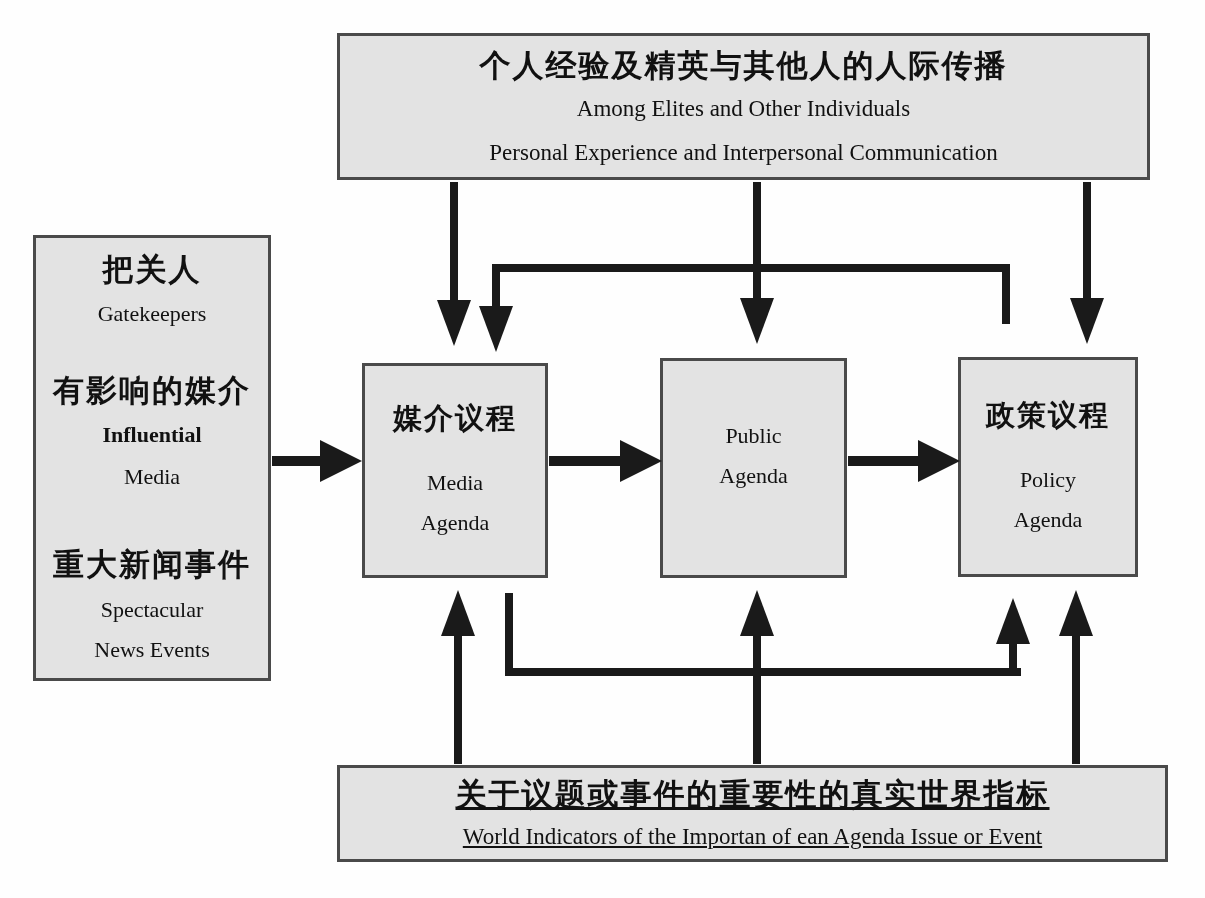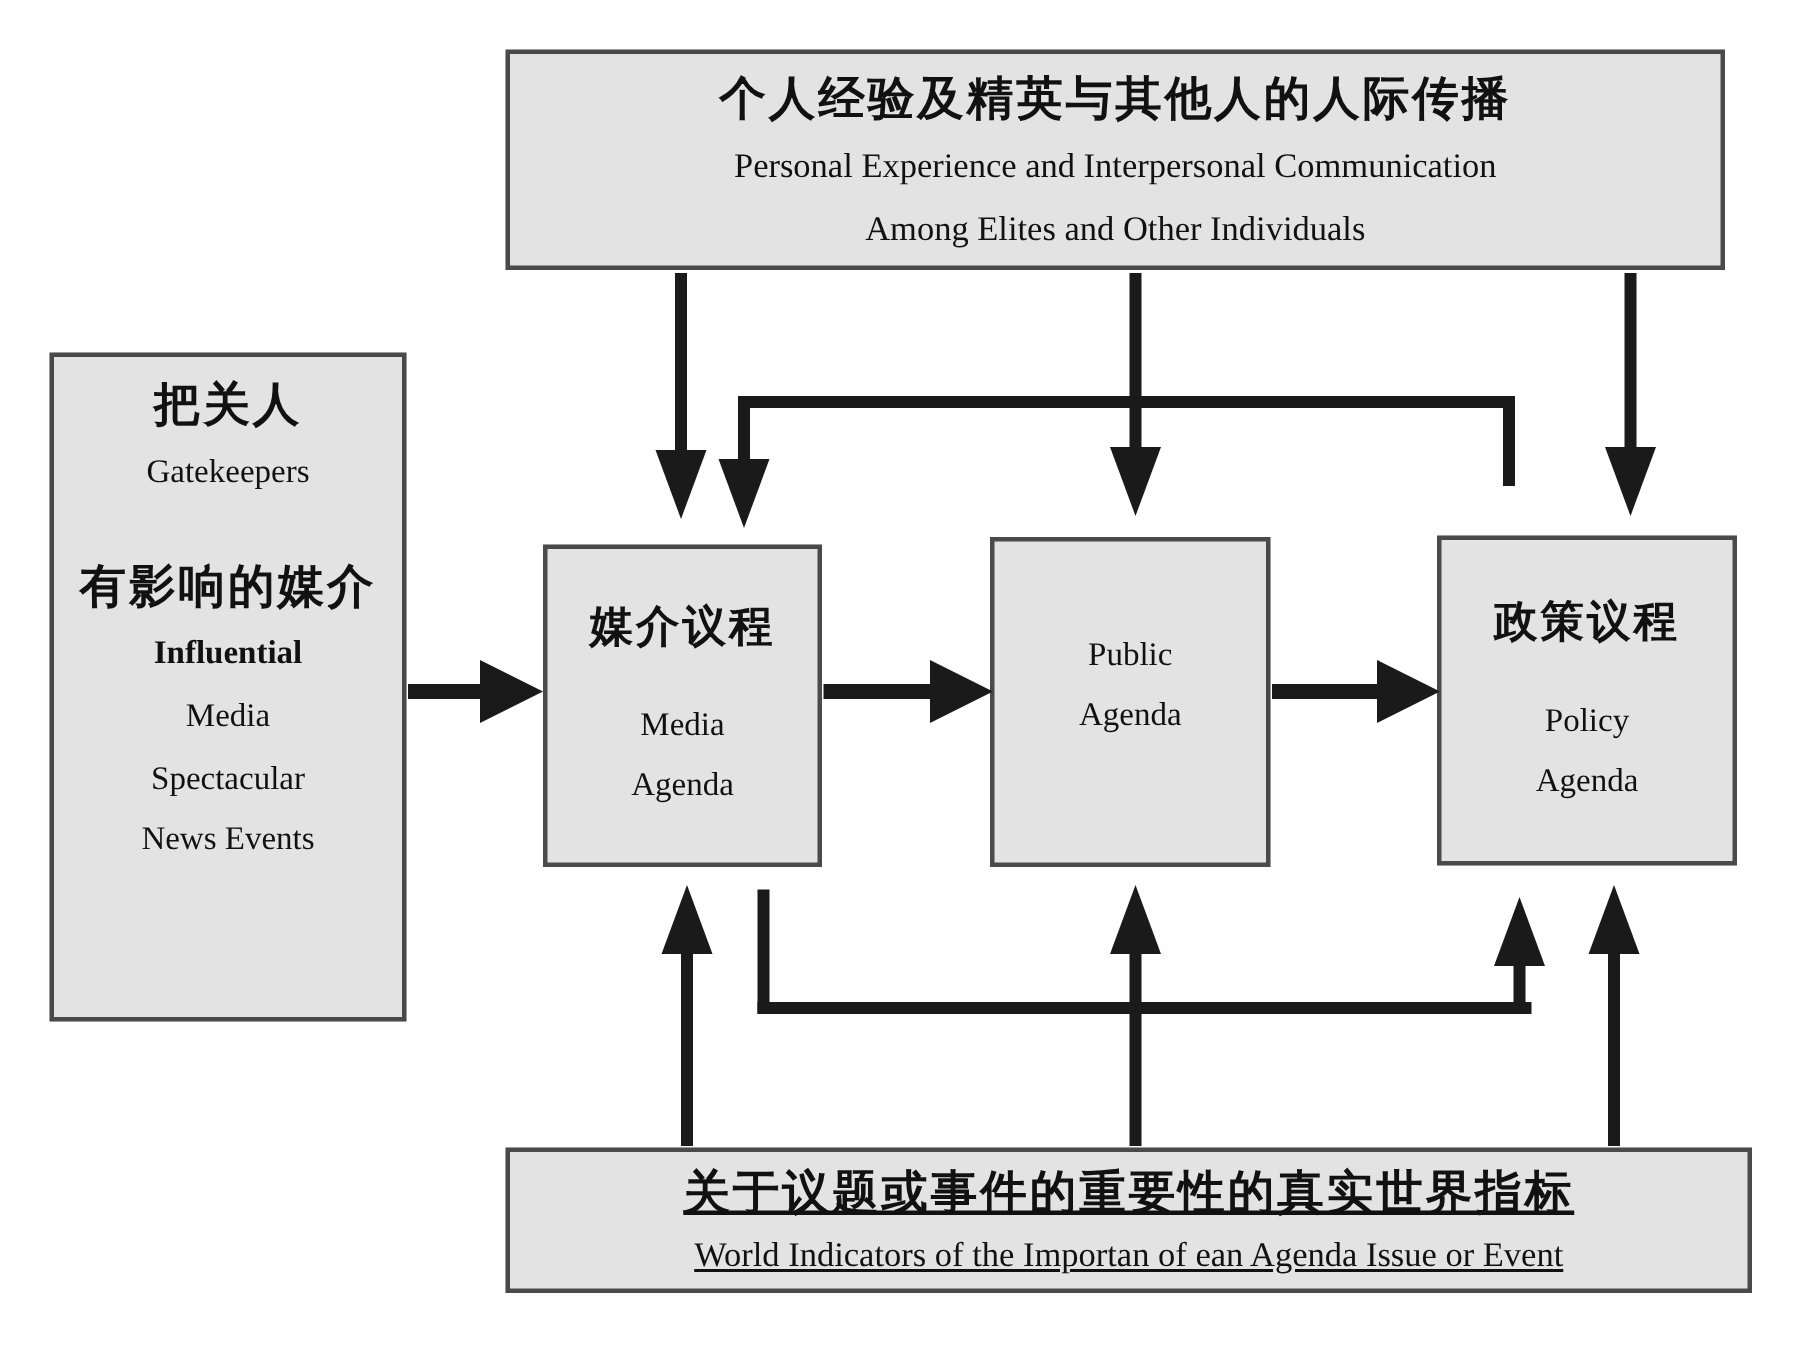--- a/index.html
+++ b/index.html
@@ -85,46 +85,47 @@
     border-left:42px solid var(--arrow);
   }
 </style>
 </head>
 <body>
 
 <div id="canvas">
 
   <div class="box" style="left:337px;top:33px;width:813px;height:147px;padding-top:8px;">
     <div class="zh">个人经验及精英与其他人的人际传播</div>
+    <div class="en">Among Elites and Other Individuals</div>
     <div class="en" style="margin-top:2px;">Personal Experience and Interpersonal Communication</div>
-    <div class="en">Among Elites and Other Individuals</div>
   </div>
 
   <div class="box" style="left:33px;top:235px;width:238px;height:446px;padding-top:10px;">
     <div class="zh">把关人</div>
     <div class="en-sm" style="margin-top:3px;">Gatekeepers</div>
     <div class="zh" style="margin-top:36px;">有影响的媒介</div>
     <div class="en-sm" style="margin-top:3px;font-weight:bold;">Influential</div>
     <div class="en-sm" style="margin-top:4px;">Media</div>
+    <div class="zh" style="margin-top:47px;">重大新闻事件</div>
     <div class="en-sm" style="margin-top:4px;">Spectacular</div>
     <div class="en-sm" style="margin-top:2px;">News Events</div>
   </div>
 
   <div class="box" style="left:362px;top:363px;width:186px;height:215px;padding-top:30px;">
     <div class="zh-mid">媒介议程</div>
     <div class="en-mid" style="margin-top:23px;">Media</div>
     <div class="en-mid">Agenda</div>
   </div>
 
   <div class="box" style="left:660px;top:358px;width:187px;height:220px;padding-top:32px;">
     <div class="en-mid" style="margin-top:23px;">Public</div>
     <div class="en-mid">Agenda</div>
   </div>
 
-  <div class="box" style="left:958px;top:357px;width:200px;height:220px;padding-top:33px;">
+  <div class="box" style="left:958px;top:357px;width:180px;height:220px;padding-top:33px;">
     <div class="zh-mid">政策议程</div>
     <div class="en-mid" style="margin-top:23px;">Policy</div>
     <div class="en-mid">Agenda</div>
   </div>
 
   <div class="box" style="left:337px;top:765px;width:831px;height:97px;padding-top:5px;text-decoration:underline;">
     <div class="zh">关于议题或事件的重要性的真实世界指标</div>
     <div class="en" style="margin-top:2px;line-height:36px;">World Indicators of the Importan of ean Agenda Issue or Event</div>
   </div>
 

